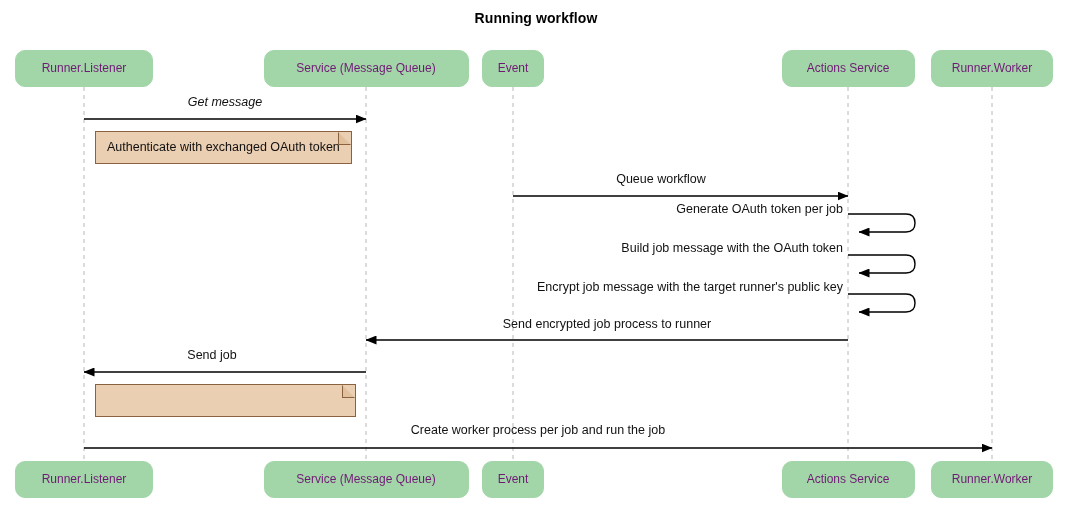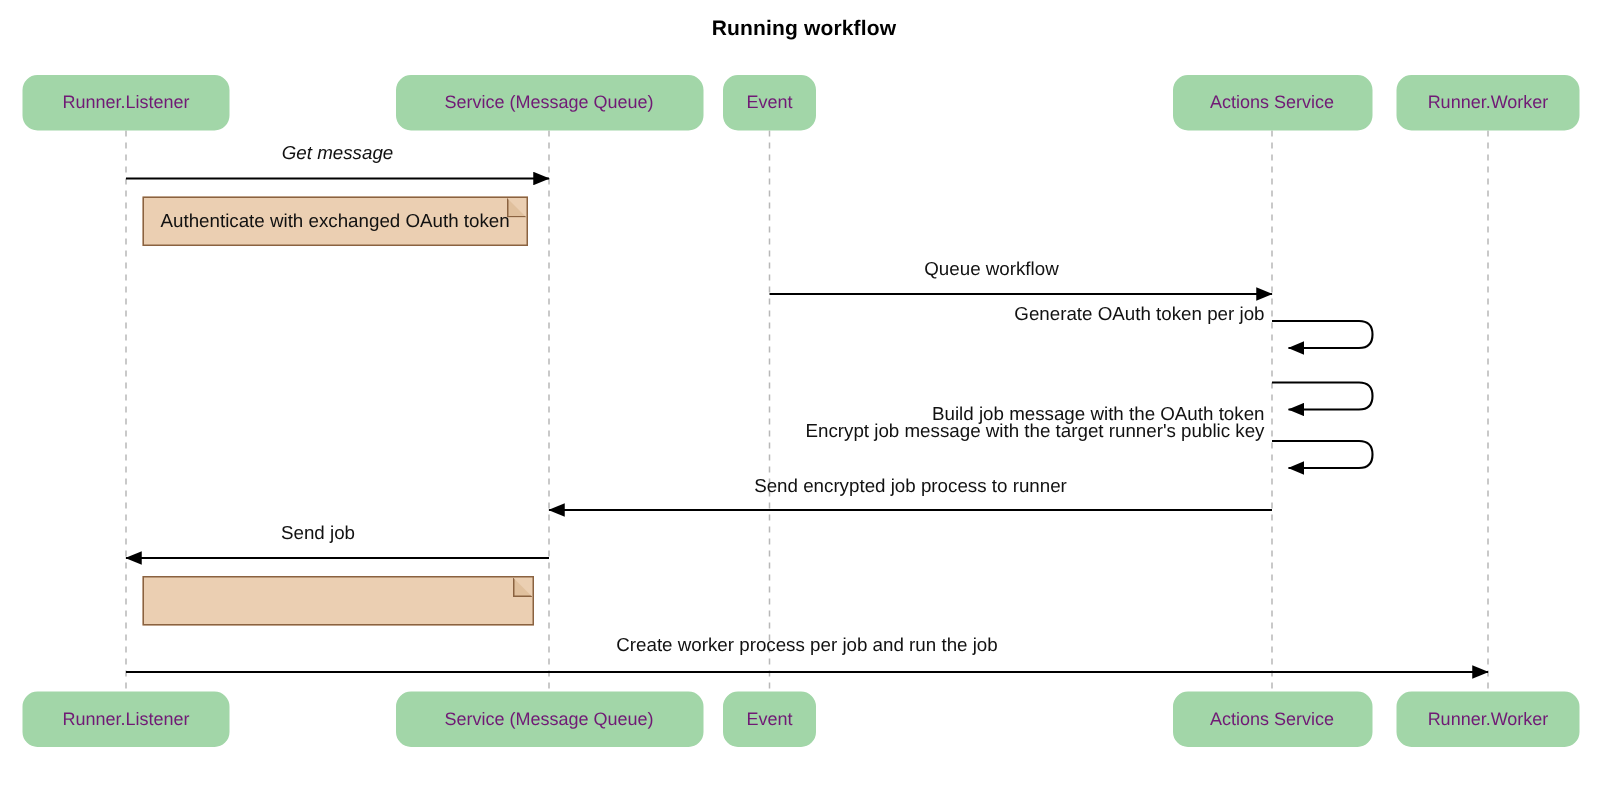--- a/index.html
+++ b/index.html
@@ -132,20 +132,20 @@
       <div class="participant" style="left: 931px; top: 461px; width: 122px;">Runner.Worker</div>
     </div>
   <div id="notes-layer">
       <div class="note" style="left: 95px; top: 131px; width: 257px;"><span>Authenticate with exchanged OAuth token</span><span class="note-fold"></span></div>
       <div class="note" style="left: 95px; top: 384px; width: 261px;"><span class="note-fold"></span></div>
     </div>
   <div id="labels-layer">
       <div class="msg-label" style="left: 225px; top: 95px; font-style: italic;">Get message</div>
       <div class="msg-label" style="left: 661px; top: 172px;">Queue workflow</div>
       <div class="msg-label right-aligned" style="left: 843px; top: 202px;">Generate OAuth token per job</div>
-      <div class="msg-label right-aligned" style="left: 843px; top: 241px; margin-top: 28px;">Build job message with the OAuth token</div>
+      <div class="msg-label right-aligned" style="left: 843px; top: 241px;">Build job message with the OAuth token</div>
       <div class="msg-label right-aligned" style="left: 843px; top: 280px; text-align: center;">Encrypt job message with the target runner's public key</div>
       <div class="msg-label" style="left: 607px; top: 317px;">Send encrypted job process to runner</div>
       <div class="msg-label" style="left: 212px; top: 348px;">Send job</div>
       <div class="msg-label" style="left: 538px; top: 423px;">Create worker process per job and run the job</div>
     </div>
 
 </div>
 
 </body></html>

